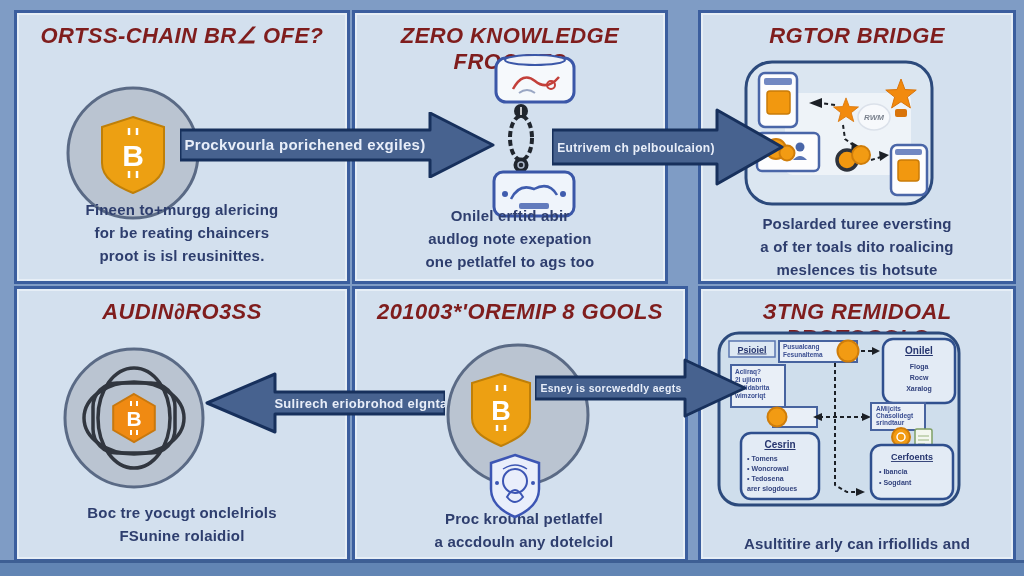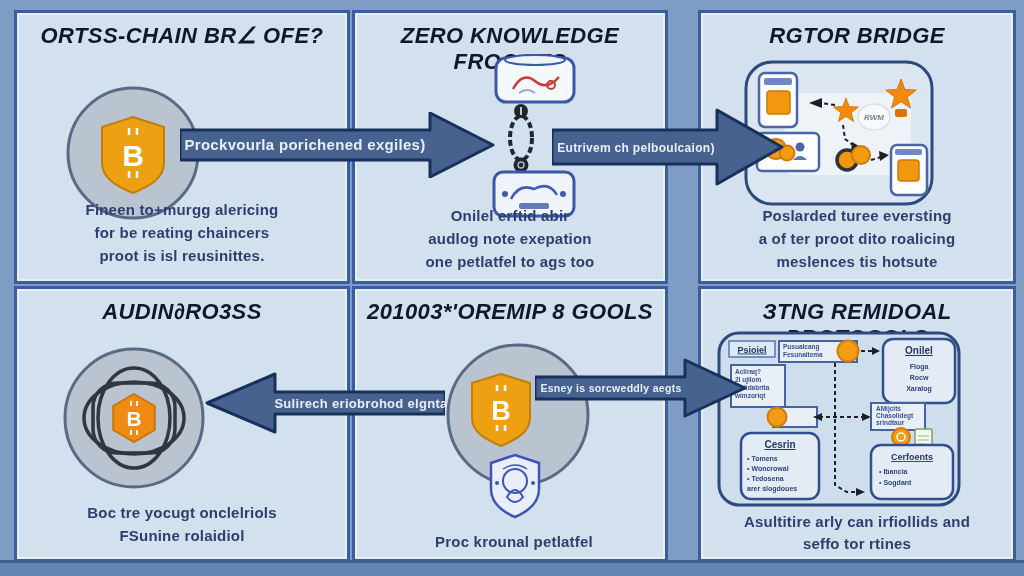--- a/index.html
+++ b/index.html
@@ -5,27 +5,27 @@
   html,body{margin:0;padding:0;background:#7f9cc5;}
   .stage{position:relative;width:1024px;height:576px;background:#7f9cc5;overflow:hidden;
          font-family:"Liberation Sans",sans-serif;}
   .art{position:absolute;inset:0;filter:blur(0.3px);}
   .panel{position:absolute;background:#d3e0ee;border:3px solid #3b5e9e;
          box-shadow:inset 0 0 0 2px rgba(245,249,253,.55);}
   #p1{left:14px;top:10px;width:330px;height:268px;}
   #p2{left:352px;top:10px;width:310px;height:268px;}
   #p3{left:698px;top:10px;width:312px;height:268px;}
   #p4{left:14px;top:286px;width:330px;height:270px;}
-  #p5{left:352px;top:286px;width:310px;height:270px;}
+  #p5{left:352px;top:286px;width:310px;height:270px;padding-left:20px;}
   #p6{left:698px;top:286px;width:312px;height:270px;}
   .panel-title{position:absolute;top:10px;left:0;right:0;text-align:center;
-    font-style:italic;font-weight:bold;font-size:22px;color:#0f172a;letter-spacing:.4px;}
+    font-style:italic;font-weight:bold;font-size:22px;color:#7f1d1d;letter-spacing:.4px;}
   .caption{position:absolute;left:0;right:0;text-align:center;color:#2e3e6e;
     font-size:15px;font-weight:600;line-height:23px;letter-spacing:.2px;}
-  #p1 .caption{bottom:14px;} #p2 .caption{bottom:8px;} #p3 .caption{bottom:8px;margin-top:24px;}
+  #p1 .caption{bottom:14px;} #p2 .caption{bottom:8px;} #p3 .caption{bottom:0;margin-top:24px;}
   #p4 .caption{bottom:12px;} #p5 .caption{bottom:6px;margin-left:8px;} #p6 .caption{bottom:4px;line-height:22px;}
   .abs{position:absolute;}
   .arrow{position:absolute;z-index:10;}
   .arrow-shape{fill:#47628f;stroke:#17305c;stroke-width:3;stroke-linejoin:round;}
   .arrow-label{fill:#e8eef9;font-weight:700;font-size:15px;text-anchor:middle;letter-spacing:.3px;}
   .arrow-label.sm{font-size:12px;} .arrow-label.md{font-size:13px;} .arrow-label.xs{font-size:10.5px;}
   .bsym{fill:#ffffff;font-size:30px;font-weight:700;text-anchor:middle;}
   .bsym.small{font-size:21px;}
   .card{fill:#fdfdfe;stroke:#4a66a8;stroke-width:2.5;}
   .card-hdr{fill:#7288c2;}
@@ -137,21 +137,21 @@
         <circle cx="57" cy="88" r="4.5" fill="#4a66a8"></circle>
         <path d="M50 101 q7 -8 14 0 Z" fill="#5874b4"></path>
       </g>
       <g>
         <circle cx="104" cy="101" r="10" fill="#f2980f" stroke="#2e333c" stroke-width="3.5"></circle>
         <circle cx="118" cy="96" r="9" class="coin"></circle>
       </g>
     </svg>
     <div class="caption">
       <div>Poslarded turee eversting</div>
-      <div>a of ter proot dito roalicing</div>
+      <div>a of ter toals dito roalicing</div>
       <div>meslences tis hotsute</div>
     </div>
   </div>
 
   <div class="panel" id="p4">
     <div class="panel-title">AUDIN∂RO3SS</div>
     <svg class="abs" style="left:42px;top:54px" width="150" height="150" viewBox="0 0 150 150">
       <circle cx="75" cy="75" r="69" fill="#bac4d1" stroke="#5a6a85" stroke-width="3"></circle>
       <g stroke="#262b33" stroke-width="3.5" fill="none" opacity="0.92">
         <ellipse cx="75" cy="75" rx="50" ry="36"></ellipse>
@@ -187,20 +187,21 @@
     <svg class="abs" style="left:130px;top:164px;z-index:5" width="60" height="66" viewBox="0 0 60 66">
       <path d="M30 2 L54 10 V36 C54 50 44 58 30 64 C16 58 6 50 6 36 V10 Z" fill="#e9eefb" stroke="#3c55b4" stroke-width="2.5"></path>
       <circle cx="30" cy="28" r="12" fill="none" stroke="#3c55b4" stroke-width="2"></circle>
       <path d="M22 44 Q30 30 38 44 Q30 54 22 44 Z" fill="none" stroke="#3c55b4" stroke-width="2"></path>
       <path d="M18 16 Q30 8 42 16" fill="none" stroke="#3c55b4" stroke-width="1.5"></path>
       <circle cx="12" cy="30" r="2" fill="#3c55b4"></circle>
       <circle cx="48" cy="30" r="2" fill="#3c55b4"></circle>
     </svg>
     <div class="caption">
       <div>Proc krounal petlatfel</div>
+      <div>a accdouln any dotelciol</div>
     </div>
   </div>
 
   <div class="panel" id="p6">
     <div class="panel-title">ЗTNG REMIDOAL PROTOCOLS</div>
     <svg class="abs" style="left:14px;top:40px" width="248" height="182" viewBox="0 0 248 182">
       <rect x="4" y="4" width="240" height="172" rx="20" fill="#cfdeec" stroke="#2c4a7c" stroke-width="3"></rect>
       <rect x="14" y="12" width="46" height="16" fill="#dde8f3" stroke="#5a76b0" stroke-width="1.5"></rect>
       <text x="37" y="23.5" class="fc-title" style="font-size:9px">Psioiel</text>
       <rect x="64" y="12" width="78" height="21" class="fc-box"></rect>
@@ -246,21 +247,20 @@
       <text x="32" y="162" class="fc-bullet">arer slogdoues</text>
       <rect x="156" y="116" width="82" height="54" rx="10" class="fc-rbox"></rect>
       <text x="197" y="131" class="fc-title" style="font-size:9px">Cerfoents</text>
       <text x="164" y="145" class="fc-bullet">• Ibancia</text>
       <text x="164" y="156" class="fc-bullet">• Sogdant</text>
       <polyline points="120,34 120,156 132,163 140,163" class="dash"></polyline>
       <polygon points="150,163 141,159 141,167" class="ah"></polygon>
     </svg>
     <div class="caption">
       <div>Asultitire arly can irfiollids and</div>
-      <div>seffo tor rtines</div>
     </div>
   </div>
 
   <svg class="arrow" style="left:180px;top:112px" width="315" height="66" viewBox="0 0 315 66">
     <polygon class="arrow-shape" points="0,18 250,18 250,1 313,33 250,65 250,48 0,48"></polygon>
     <text x="125" y="38" class="arrow-label">Prockvourla porichened exgiles)</text>
   </svg>
 
   <svg class="arrow" style="left:552px;top:108px" width="232" height="78" viewBox="0 0 232 78">
     <polygon class="arrow-shape" points="0,22 165,22 165,2 230,39 165,76 165,56 0,56"></polygon>

